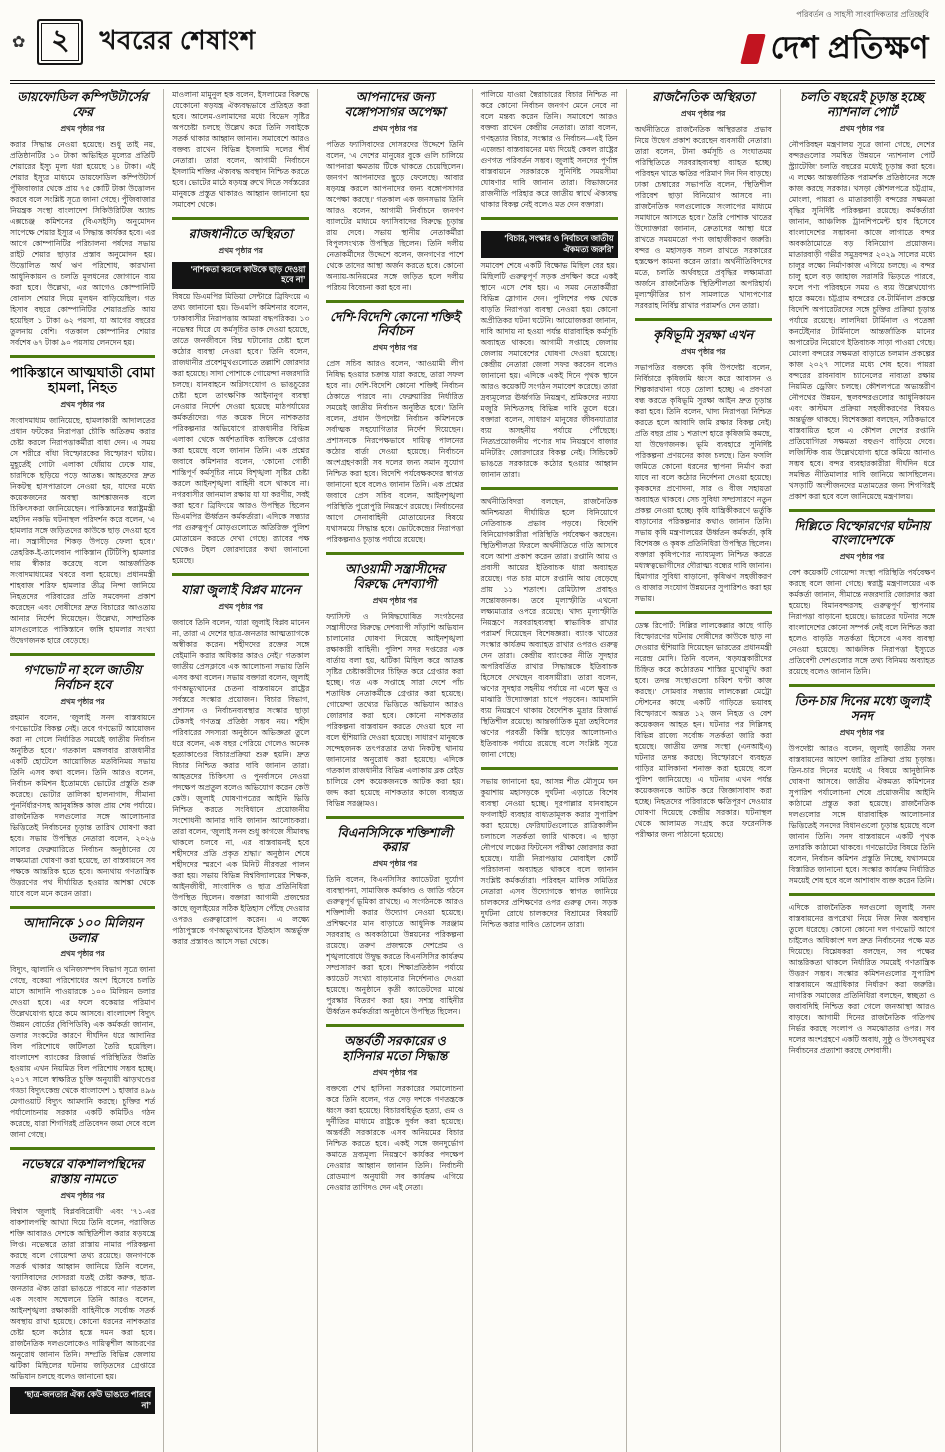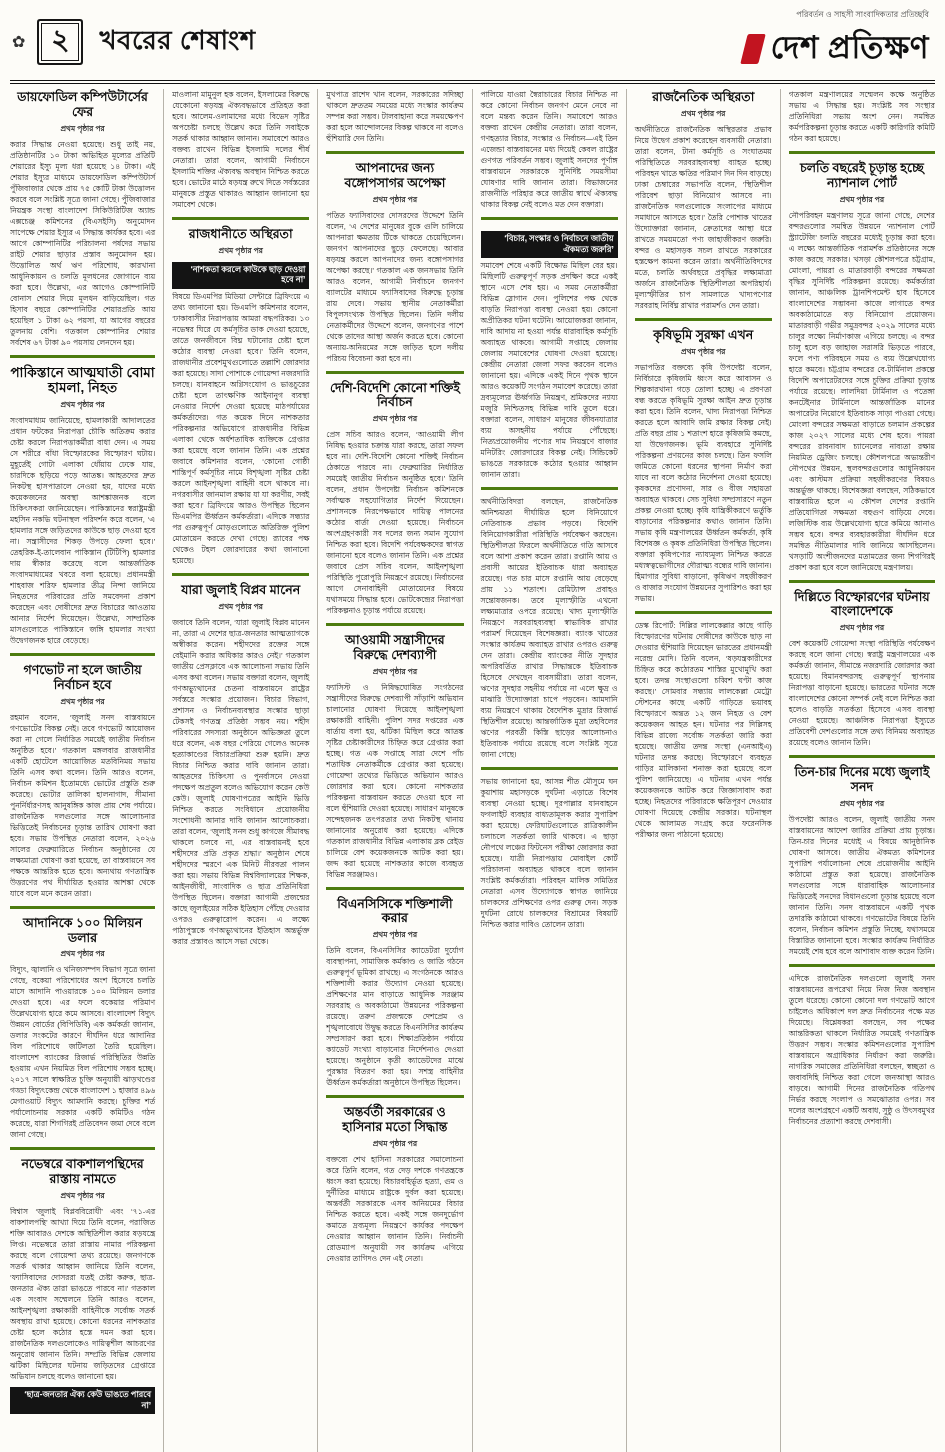--- a/index.html
+++ b/index.html
@@ -39,21 +39,21 @@
   }
   .col{overflow:hidden;padding:0 8px;border-right:1px solid #b7b3aa;}
   .col:first-child{padding-left:0;}
   .col:last-child{padding-right:0;border-right:none;}
   
   .story + .story{border-top:3px solid #4d7c0f;margin-top:7px;padding-top:6px;}
   .headline{
     text-align:center;font-weight:bold;line-height:1.18;
     margin:1px 0 3px;color:#0c0c0c;
   }
-  .h-md{font-size:12.5px;}
+  .h-md{font-size:12.5px;font-style:italic;}
   .h-lg{font-size:13.5px;}
   .dateline{
     text-align:center;font-size:7.5px;font-weight:bold;color:#2a2a2a;
     margin:0 0 4px;
   }
   .body{
     font-size:7.6px;line-height:1.45;text-align:justify;margin:0;
     word-break:break-word;color:#1b1b1b;
   }
   .invert{
@@ -122,23 +122,20 @@
       </article>
       <article class="story">
         <h2 class="headline h-md">যারা জুলাই বিপ্লব মানেন</h2>
         <div class="dateline">প্রথম পৃষ্ঠার পর</div>
         <p class="body">জবাবে তিনি বলেন, ‘যারা জুলাই বিপ্লব মানেন না, তারা এ দেশের ছাত্র-জনতার আত্মত্যাগকে অস্বীকার করেন। শহীদদের রক্তের সঙ্গে বেইমানি করার অধিকার কারও নেই।’ গতকাল জাতীয় প্রেসক্লাবে এক আলোচনা সভায় তিনি এসব কথা বলেন। সভায় বক্তারা বলেন, জুলাই গণঅভ্যুত্থানের চেতনা বাস্তবায়নে রাষ্ট্রের সর্বস্তরে সংস্কার প্রয়োজন। বিচার বিভাগ, প্রশাসন ও নির্বাচনব্যবস্থার সংস্কার ছাড়া টেকসই গণতন্ত্র প্রতিষ্ঠা সম্ভব নয়। শহীদ পরিবারের সদস্যরা অনুষ্ঠানে অভিজ্ঞতা তুলে ধরে বলেন, এক বছর পেরিয়ে গেলেও অনেক হত্যাকাণ্ডের বিচারপ্রক্রিয়া শুরু হয়নি। দ্রুত বিচার নিশ্চিত করার দাবি জানান তারা। আহতদের চিকিৎসা ও পুনর্বাসনে নেওয়া পদক্ষেপ অপ্রতুল বলেও অভিযোগ করেন কেউ কেউ। জুলাই ঘোষণাপত্রের আইনি ভিত্তি নিশ্চিত করতে সংবিধানে প্রয়োজনীয় সংশোধনী আনার দাবি জানান আলোচকরা। তারা বলেন, ‘জুলাই সনদ শুধু কাগজে সীমাবদ্ধ থাকলে চলবে না, এর বাস্তবায়নই হবে শহীদদের প্রতি প্রকৃত শ্রদ্ধা।’ অনুষ্ঠান শেষে শহীদদের স্মরণে এক মিনিট নীরবতা পালন করা হয়। সভায় বিভিন্ন বিশ্ববিদ্যালয়ের শিক্ষক, আইনজীবী, সাংবাদিক ও ছাত্র প্রতিনিধিরা উপস্থিত ছিলেন। বক্তারা আগামী প্রজন্মের কাছে জুলাইয়ের সঠিক ইতিহাস পৌঁছে দেওয়ার ওপরও গুরুত্বারোপ করেন। এ লক্ষ্যে পাঠ্যপুস্তকে গণঅভ্যুত্থানের ইতিহাস অন্তর্ভুক্ত করার প্রস্তাবও আসে সভা থেকে।</p>
       </article>
     </section>
 
     <section class="col">
       <article class="story">
-        <p class="body">মুখপাত্র রাশেদ খান বলেন, সরকারের সদিচ্ছা থাকলে দ্রুততম সময়ের মধ্যে সংস্কার কার্যক্রম সম্পন্ন করা সম্ভব। টালবাহানা করে সময়ক্ষেপণ করা হলে আন্দোলনের বিকল্প থাকবে না বলেও হুঁশিয়ারি দেন তিনি।</p>
-      </article>
-      <article class="story">
         <h2 class="headline h-md">আপনাদের জন্য বঙ্গোপসাগর অপেক্ষা</h2>
         <div class="dateline">প্রথম পৃষ্ঠার পর</div>
         <p class="body">পতিত ফ্যাসিবাদের দোসরদের উদ্দেশে তিনি বলেন, ‘এ দেশের মানুষের বুকে গুলি চালিয়ে আপনারা ক্ষমতায় টিকে থাকতে চেয়েছিলেন। জনগণ আপনাদের ছুড়ে ফেলেছে। আবার ষড়যন্ত্র করলে আপনাদের জন্য বঙ্গোপসাগর অপেক্ষা করছে।’ গতকাল এক জনসভায় তিনি আরও বলেন, আগামী নির্বাচনে জনগণ ব্যালটের মাধ্যমে ফ্যাসিবাদের বিরুদ্ধে চূড়ান্ত রায় দেবে। সভায় স্থানীয় নেতাকর্মীরা বিপুলসংখ্যক উপস্থিত ছিলেন। তিনি দলীয় নেতাকর্মীদের উদ্দেশে বলেন, জনগণের পাশে থেকে তাদের আস্থা অর্জন করতে হবে। কোনো অন্যায়-অনিয়মের সঙ্গে জড়িত হলে দলীয় পরিচয় বিবেচনা করা হবে না।</p>
       </article>
       <article class="story">
         <h2 class="headline h-md">দেশি-বিদেশি কোনো শক্তিই নির্বাচন</h2>
         <div class="dateline">প্রথম পৃষ্ঠার পর</div>
         <p class="body">প্রেস সচিব আরও বলেন, ‘আওয়ামী লীগ নিষিদ্ধ হওয়ার চক্রান্ত যারা করছে, তারা সফল হবে না। দেশি-বিদেশি কোনো শক্তিই নির্বাচন ঠেকাতে পারবে না। ফেব্রুয়ারির নির্ধারিত সময়েই জাতীয় নির্বাচন অনুষ্ঠিত হবে।’ তিনি বলেন, প্রধান উপদেষ্টা নির্বাচন কমিশনকে সর্বাত্মক সহযোগিতার নির্দেশ দিয়েছেন। প্রশাসনকে নিরপেক্ষভাবে দায়িত্ব পালনের কঠোর বার্তা দেওয়া হয়েছে। নির্বাচনে অংশগ্রহণকারী সব দলের জন্য সমান সুযোগ নিশ্চিত করা হবে। বিদেশি পর্যবেক্ষকদের স্বাগত জানানো হবে বলেও জানান তিনি। এক প্রশ্নের জবাবে প্রেস সচিব বলেন, আইনশৃঙ্খলা পরিস্থিতি পুরোপুরি নিয়ন্ত্রণে রয়েছে। নির্বাচনের আগে সেনাবাহিনী মোতায়েনের বিষয়ে যথাসময়ে সিদ্ধান্ত হবে। ভোটকেন্দ্রের নিরাপত্তা পরিকল্পনাও চূড়ান্ত পর্যায়ে রয়েছে।</p>
       </article>
       <article class="story">
@@ -185,23 +182,20 @@
         <div class="dateline">প্রথম পৃষ্ঠার পর</div>
         <p class="body">সভাপতির বক্তব্যে কৃষি উপদেষ্টা বলেন, নির্বিচারে কৃষিজমি ধ্বংস করে আবাসন ও শিল্পকারখানা গড়ে তোলা হচ্ছে। এ প্রবণতা বন্ধ করতে কৃষিভূমি সুরক্ষা আইন দ্রুত চূড়ান্ত করা হবে। তিনি বলেন, খাদ্য নিরাপত্তা নিশ্চিত করতে হলে আবাদি জমি রক্ষার বিকল্প নেই। প্রতি বছর প্রায় ১ শতাংশ হারে কৃষিজমি কমছে, যা উদ্বেগজনক। ভূমি ব্যবহারে সুনির্দিষ্ট পরিকল্পনা প্রণয়নের কাজ চলছে। তিন ফসলি জমিতে কোনো ধরনের স্থাপনা নির্মাণ করা যাবে না বলে কঠোর নির্দেশনা দেওয়া হয়েছে। কৃষকদের প্রণোদনা, সার ও বীজ সহায়তা অব্যাহত থাকবে। সেচ সুবিধা সম্প্রসারণে নতুন প্রকল্প নেওয়া হচ্ছে। কৃষি যান্ত্রিকীকরণে ভর্তুকি বাড়ানোর পরিকল্পনার কথাও জানান তিনি। সভায় কৃষি মন্ত্রণালয়ের ঊর্ধ্বতন কর্মকর্তা, কৃষি বিশেষজ্ঞ ও কৃষক প্রতিনিধিরা উপস্থিত ছিলেন। বক্তারা কৃষিপণ্যের ন্যায্যমূল্য নিশ্চিত করতে মধ্যস্বত্বভোগীদের দৌরাত্ম্য বন্ধের দাবি জানান। হিমাগার সুবিধা বাড়ানো, কৃষিঋণ সহজীকরণ ও বাজার সংযোগ উন্নয়নের সুপারিশও করা হয় সভায়।</p>
       </article>
       <article class="story">
         <p class="body">ডেস্ক রিপোর্ট: দিল্লির লালকেল্লার কাছে গাড়ি বিস্ফোরণের ঘটনায় দোষীদের কাউকে ছাড় না দেওয়ার হুঁশিয়ারি দিয়েছেন ভারতের প্রধানমন্ত্রী নরেন্দ্র মোদি। তিনি বলেন, ‘ষড়যন্ত্রকারীদের চিহ্নিত করে কঠোরতম শাস্তির মুখোমুখি করা হবে। তদন্ত সংস্থাগুলো চব্বিশ ঘণ্টা কাজ করছে।’ সোমবার সন্ধ্যায় লালকেল্লা মেট্রো স্টেশনের কাছে একটি গাড়িতে ভয়াবহ বিস্ফোরণে অন্তত ১২ জন নিহত ও বেশ কয়েকজন আহত হন। ঘটনার পর দিল্লিসহ বিভিন্ন রাজ্যে সর্বোচ্চ সতর্কতা জারি করা হয়েছে। জাতীয় তদন্ত সংস্থা (এনআইএ) ঘটনার তদন্ত করছে। বিস্ফোরণে ব্যবহৃত গাড়ির মালিকানা শনাক্ত করা হয়েছে বলে পুলিশ জানিয়েছে। এ ঘটনায় এখন পর্যন্ত কয়েকজনকে আটক করে জিজ্ঞাসাবাদ করা হচ্ছে। নিহতদের পরিবারকে ক্ষতিপূরণ দেওয়ার ঘোষণা দিয়েছে কেন্দ্রীয় সরকার। ঘটনাস্থল থেকে আলামত সংগ্রহ করে ফরেনসিক পরীক্ষার জন্য পাঠানো হয়েছে।</p>
       </article>
     </section>
 
     <section class="col">
       <article class="story">
-        <p class="body">গতকাল মন্ত্রণালয়ের সম্মেলন কক্ষে অনুষ্ঠিত সভায় এ সিদ্ধান্ত হয়। সংশ্লিষ্ট সব সংস্থার প্রতিনিধিরা সভায় অংশ নেন। সমন্বিত কর্মপরিকল্পনা চূড়ান্ত করতে একটি কারিগরি কমিটি গঠন করা হয়েছে।</p>
-      </article>
-      <article class="story">
         <h2 class="headline h-md">চলতি বছরেই চূড়ান্ত হচ্ছে ন্যাশনাল পোর্ট</h2>
         <div class="dateline">প্রথম পৃষ্ঠার পর</div>
         <p class="body">নৌপরিবহন মন্ত্রণালয় সূত্রে জানা গেছে, দেশের বন্দরগুলোর সমন্বিত উন্নয়নে ‘ন্যাশনাল পোর্ট স্ট্র্যাটেজি’ চলতি বছরের মধ্যেই চূড়ান্ত করা হবে। এ লক্ষ্যে আন্তর্জাতিক পরামর্শক প্রতিষ্ঠানের সঙ্গে কাজ করছে সরকার। খসড়া কৌশলপত্রে চট্টগ্রাম, মোংলা, পায়রা ও মাতারবাড়ী বন্দরের সক্ষমতা বৃদ্ধির সুনির্দিষ্ট পরিকল্পনা রয়েছে। কর্মকর্তারা জানান, আঞ্চলিক ট্রানশিপমেন্ট হাব হিসেবে বাংলাদেশের সম্ভাবনা কাজে লাগাতে বন্দর অবকাঠামোতে বড় বিনিয়োগ প্রয়োজন। মাতারবাড়ী গভীর সমুদ্রবন্দর ২০২৯ সালের মধ্যে চালুর লক্ষ্যে নির্মাণকাজ এগিয়ে চলছে। এ বন্দর চালু হলে বড় জাহাজ সরাসরি ভিড়তে পারবে, ফলে পণ্য পরিবহনে সময় ও ব্যয় উল্লেখযোগ্য হারে কমবে। চট্টগ্রাম বন্দরের বে-টার্মিনাল প্রকল্পে বিদেশি অপারেটরদের সঙ্গে চুক্তির প্রক্রিয়া চূড়ান্ত পর্যায়ে রয়েছে। লালদিয়া টার্মিনাল ও পতেঙ্গা কনটেইনার টার্মিনালে আন্তর্জাতিক মানের অপারেটর নিয়োগে ইতিবাচক সাড়া পাওয়া গেছে। মোংলা বন্দরের সক্ষমতা বাড়াতে চলমান প্রকল্পের কাজ ২০২৭ সালের মধ্যে শেষ হবে। পায়রা বন্দরের রাবনাবাদ চ্যানেলের নাব্যতা রক্ষায় নিয়মিত ড্রেজিং চলছে। কৌশলপত্রে অভ্যন্তরীণ নৌপথের উন্নয়ন, স্থলবন্দরগুলোর আধুনিকায়ন এবং কাস্টমস প্রক্রিয়া সহজীকরণের বিষয়ও অন্তর্ভুক্ত থাকছে। বিশেষজ্ঞরা বলছেন, সঠিকভাবে বাস্তবায়িত হলে এ কৌশল দেশের রপ্তানি প্রতিযোগিতা সক্ষমতা বহুগুণ বাড়িয়ে দেবে। লজিস্টিক ব্যয় উল্লেখযোগ্য হারে কমিয়ে আনাও সম্ভব হবে। বন্দর ব্যবহারকারীরা দীর্ঘদিন ধরে সমন্বিত নীতিমালার দাবি জানিয়ে আসছিলেন। খসড়াটি অংশীজনদের মতামতের জন্য শিগগিরই প্রকাশ করা হবে বলে জানিয়েছে মন্ত্রণালয়।</p>
       </article>
       <article class="story">
         <h2 class="headline h-md">দিল্লিতে বিস্ফোরণের ঘটনায় বাংলাদেশকে</h2>
         <div class="dateline">প্রথম পৃষ্ঠার পর</div>
         <p class="body">বেশ কয়েকটি গোয়েন্দা সংস্থা পরিস্থিতি পর্যবেক্ষণ করছে বলে জানা গেছে। স্বরাষ্ট্র মন্ত্রণালয়ের এক কর্মকর্তা জানান, সীমান্তে নজরদারি জোরদার করা হয়েছে। বিমানবন্দরসহ গুরুত্বপূর্ণ স্থাপনায় নিরাপত্তা বাড়ানো হয়েছে। ভারতের ঘটনার সঙ্গে বাংলাদেশের কোনো সম্পর্ক নেই বলে নিশ্চিত করা হলেও বাড়তি সতর্কতা হিসেবে এসব ব্যবস্থা নেওয়া হয়েছে। আঞ্চলিক নিরাপত্তা ইস্যুতে প্রতিবেশী দেশগুলোর সঙ্গে তথ্য বিনিময় অব্যাহত রয়েছে বলেও জানান তিনি।</p>
       </article>
       <article class="story">

